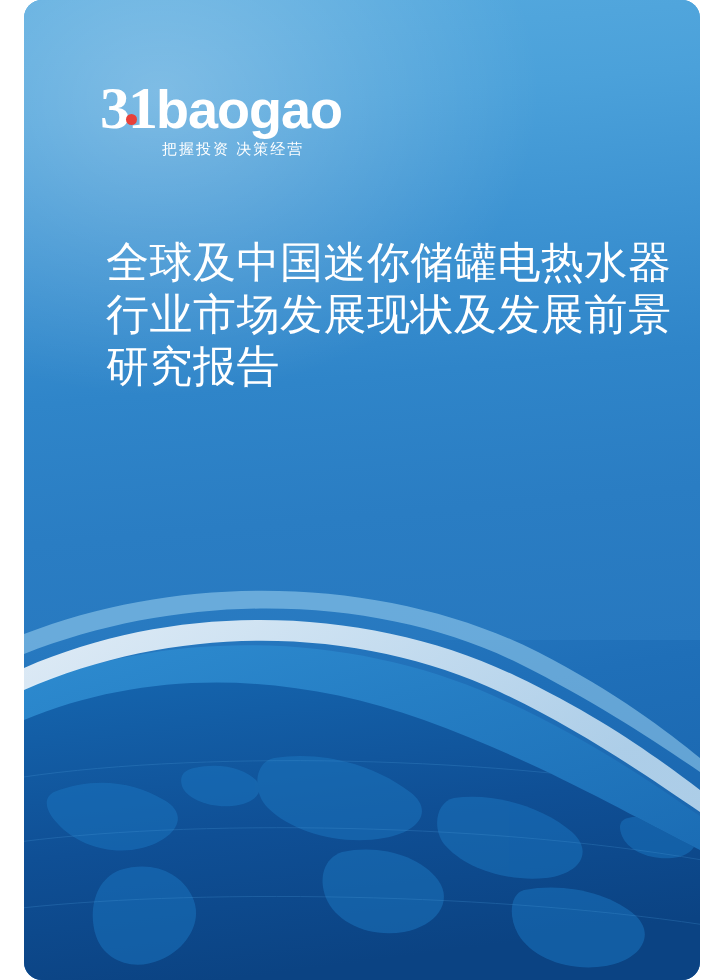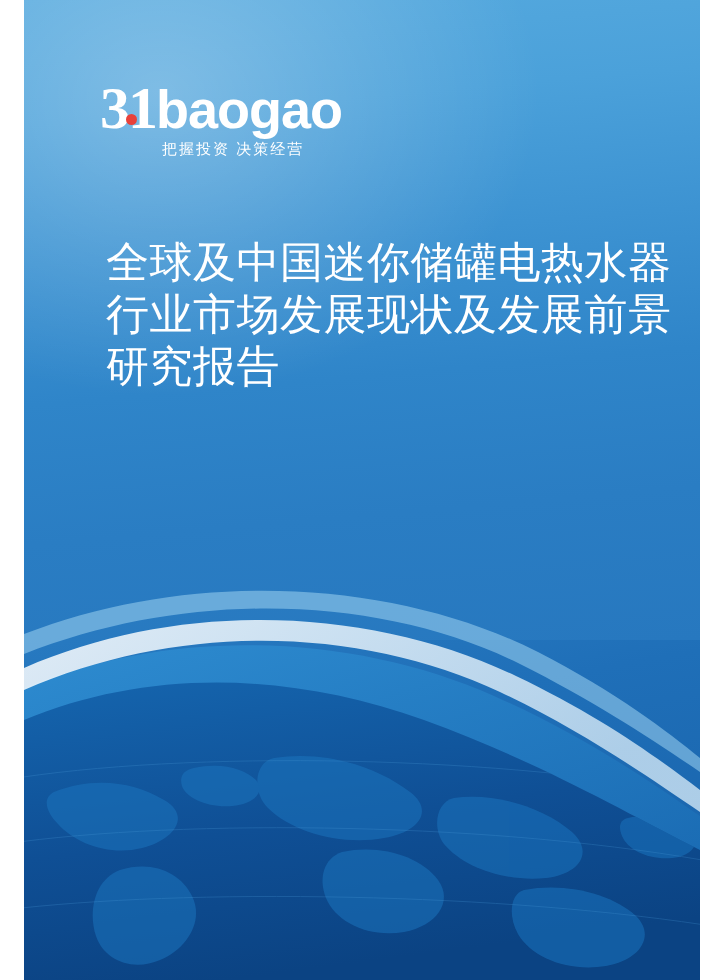--- a/index.html
+++ b/index.html
@@ -23,20 +23,21 @@
 
   
   .page-inner {
     position: absolute;
     left: 24px;
     top: 0px;
     width: 676px;
     height: 980px;
     overflow: hidden;
     background: linear-gradient(170deg, #4ea3dc 0%, #3f95d4 22%, #2f83c8 48%, #1f6fb8 70%, #1760a8 100%);
+    border-radius: 18px;
   }
 
   .sky {
     position: absolute;
     left: 0; top: 0;
     width: 676px;
     height: 640px;
     background: linear-gradient(175deg, #55a9de 0%, #4ba1da 18%, #3d93d2 38%, #2f85c9 58%, #2a7dc3 78%, #2778bf 100%);
   }
 

